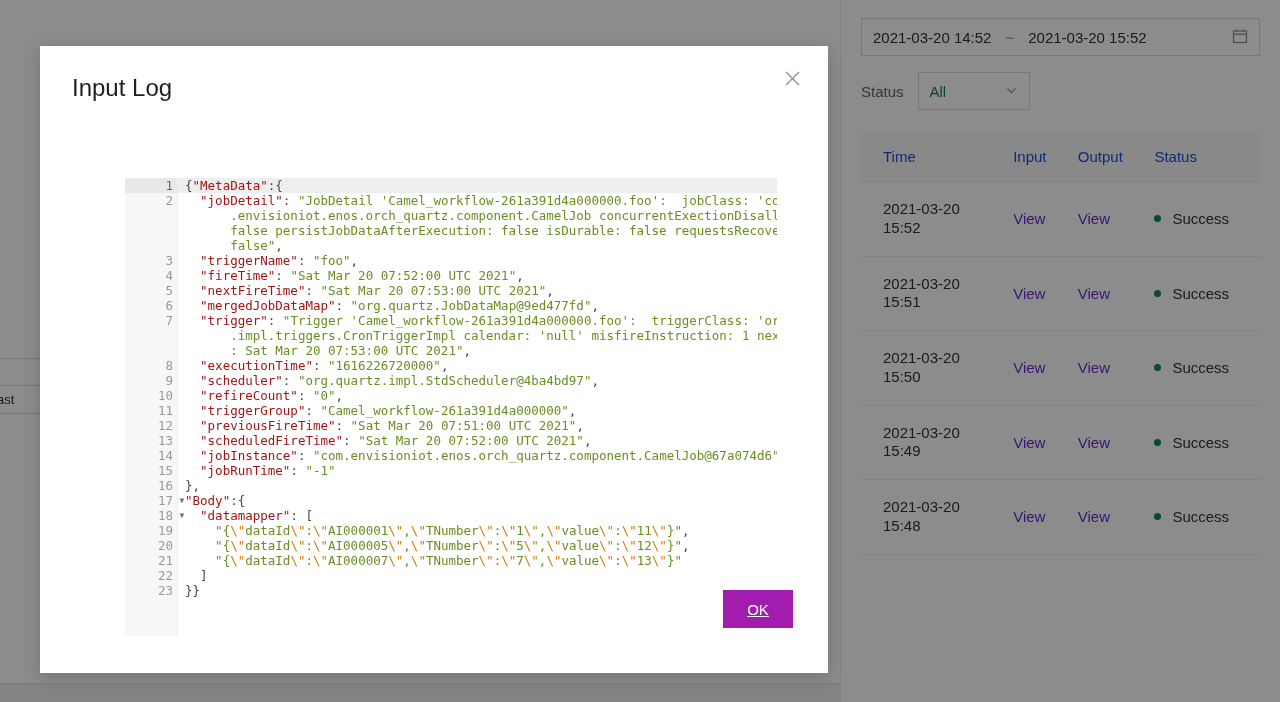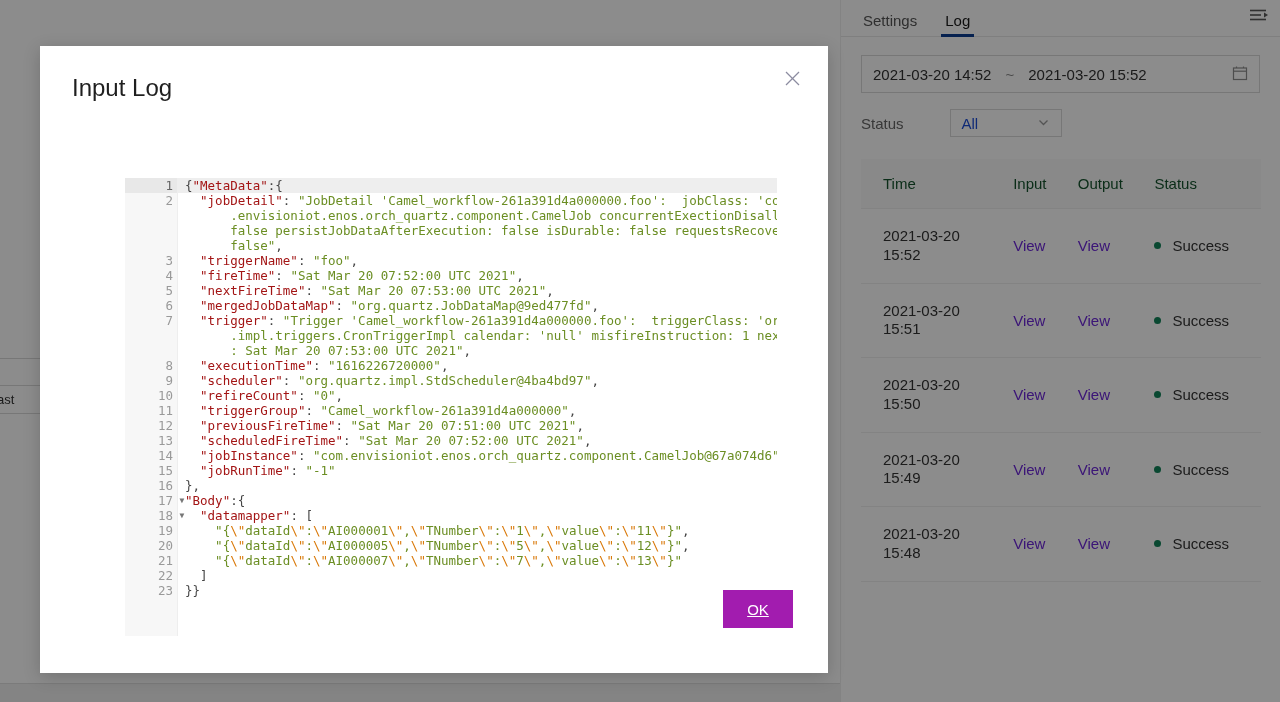--- a/index.html
+++ b/index.html
@@ -130,31 +130,30 @@
     align-items: center;
     margin-top: 16px;
   }
   #status-label {
     font-size: 15px;
     color: #666;
     margin-right: 14px;
   }
   #status-select {
     width: 112px;
-    height: 28px;
+    height: 38px;
     border: 1px solid #d9d9d9;
     background: #fff;
     display: flex;
     align-items: center;
     padding: 0 11px;
     box-sizing: border-box;
     font-size: 15px;
-    color: #1d4ed8;
-    cursor: pointer;
-    margin-left: 32px;
+    color: #15803d;
+    cursor: pointer;
   }
   #status-select .sel-value { flex: 1; }
 
   #search-button {
     margin-top: 16px;
     height: 40px;
     min-width: 112px;
     background: #0b3d91;
     color: #ffffff;
     border: none;
@@ -166,21 +165,21 @@
 
   
   #log-table {
     margin-top: 22px;
     width: 400px;
     border-collapse: collapse;
     font-size: 15px;
   }
   #log-table th {
     text-align: left;
-    color: #14532d;
+    color: #1d4ed8;
     font-weight: normal;
     padding: 16px 0 16px 0;
     background: #fafafa;
     border-bottom: 1px solid #eeeeee;
   }
   #log-table td {
     padding: 18px 0;
     border-bottom: 1px solid #eeeeee;
     color: #333;
     vertical-align: middle;
@@ -329,32 +328,20 @@
         </div>
         <div class="canvas-node" style="top: 385px;">
           <div class="node-row">Multicast</div>
         </div>
       </div>
     <div id="canvas-bottom-bar"></div>
   </div>
 
   <div id="right-panel">
 
-    <div id="panel-tabs">
-        <div class="panel-tab">Settings</div>
-        <div class="panel-tab active">Log</div>
-        <div id="panel-collapse-icon">
-          <svg width="20" height="16" viewBox="0 0 20 16" fill="none" stroke="#595959" stroke-width="1.6">
-            <line x1="1" y1="2.5" x2="17" y2="2.5"></line>
-            <line x1="1" y1="7" x2="12" y2="7"></line>
-            <line x1="1" y1="11.5" x2="17" y2="11.5"></line>
-            <polygon points="15,4.5 19,7 15,9.5" fill="#595959" stroke="none"></polygon>
-          </svg>
-        </div>
-      </div>
 
     <div id="panel-body">
 
       <div id="date-range-picker">
         <span class="dr-value">2021-03-20 14:52</span>
         <span class="dr-sep">~</span>
         <span class="dr-value">2021-03-20 15:52</span>
         <span class="dr-spacer"></span>
         <span>
           <svg width="16" height="16" viewBox="0 0 16 16" fill="none" stroke="#8c8c8c" stroke-width="1.2">

